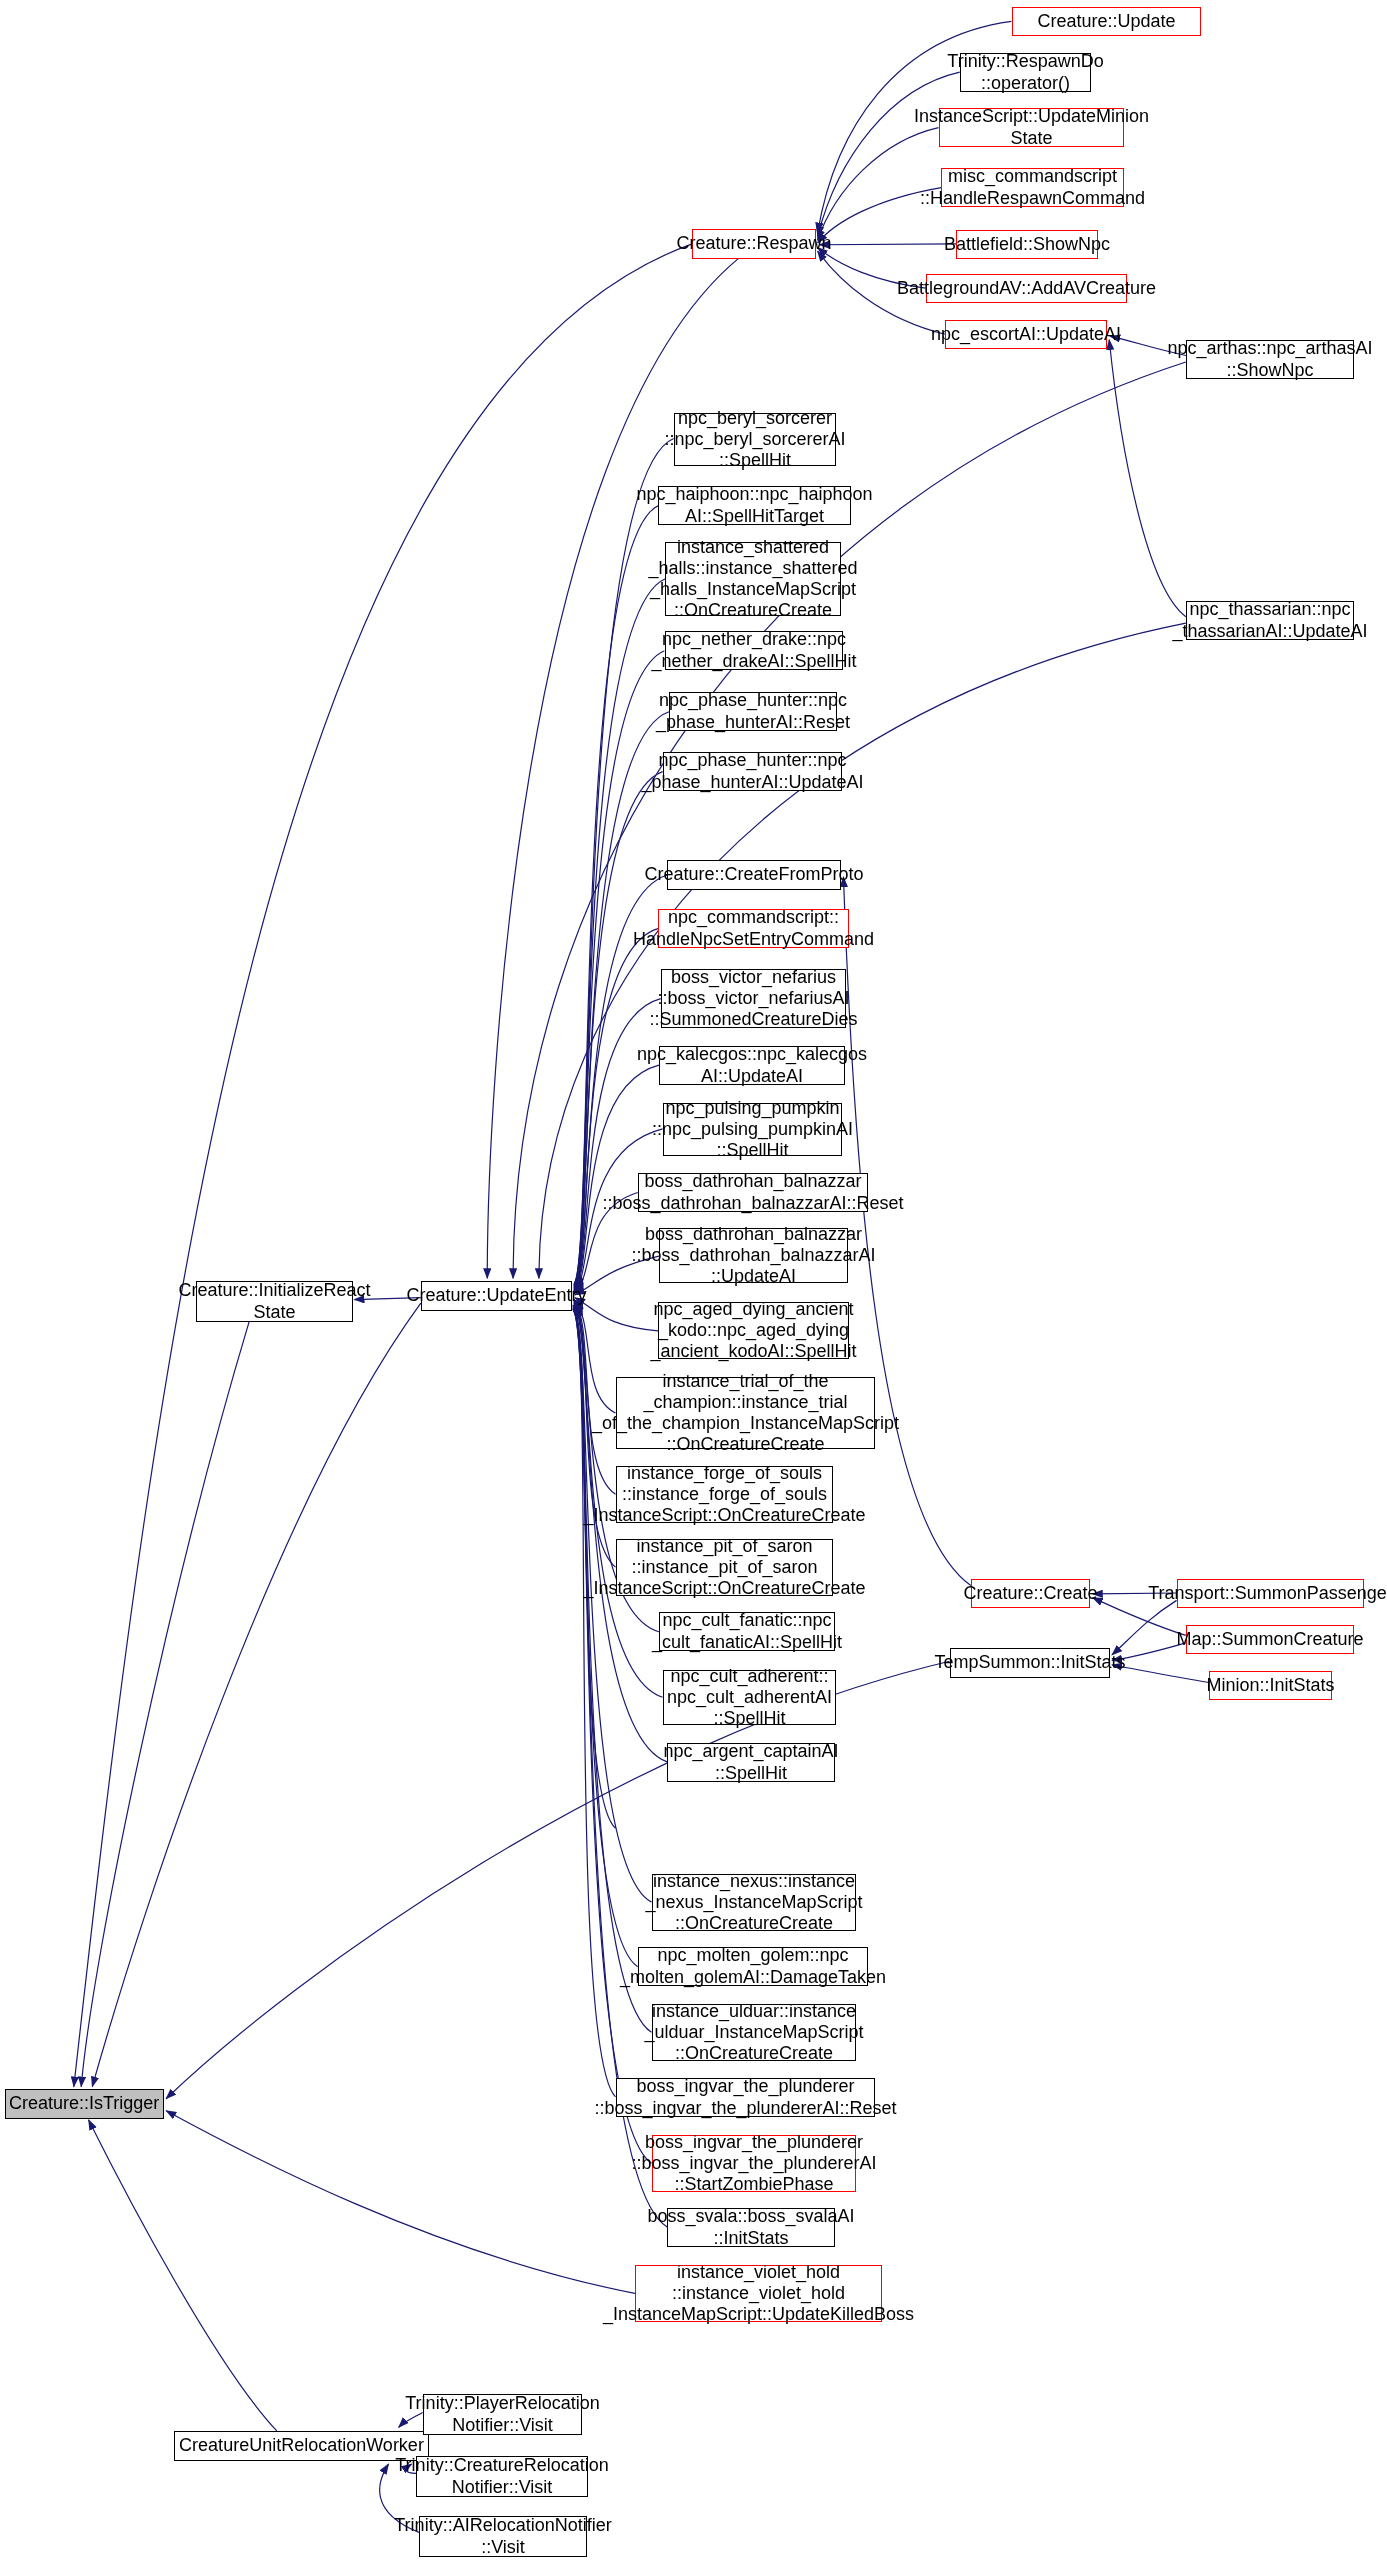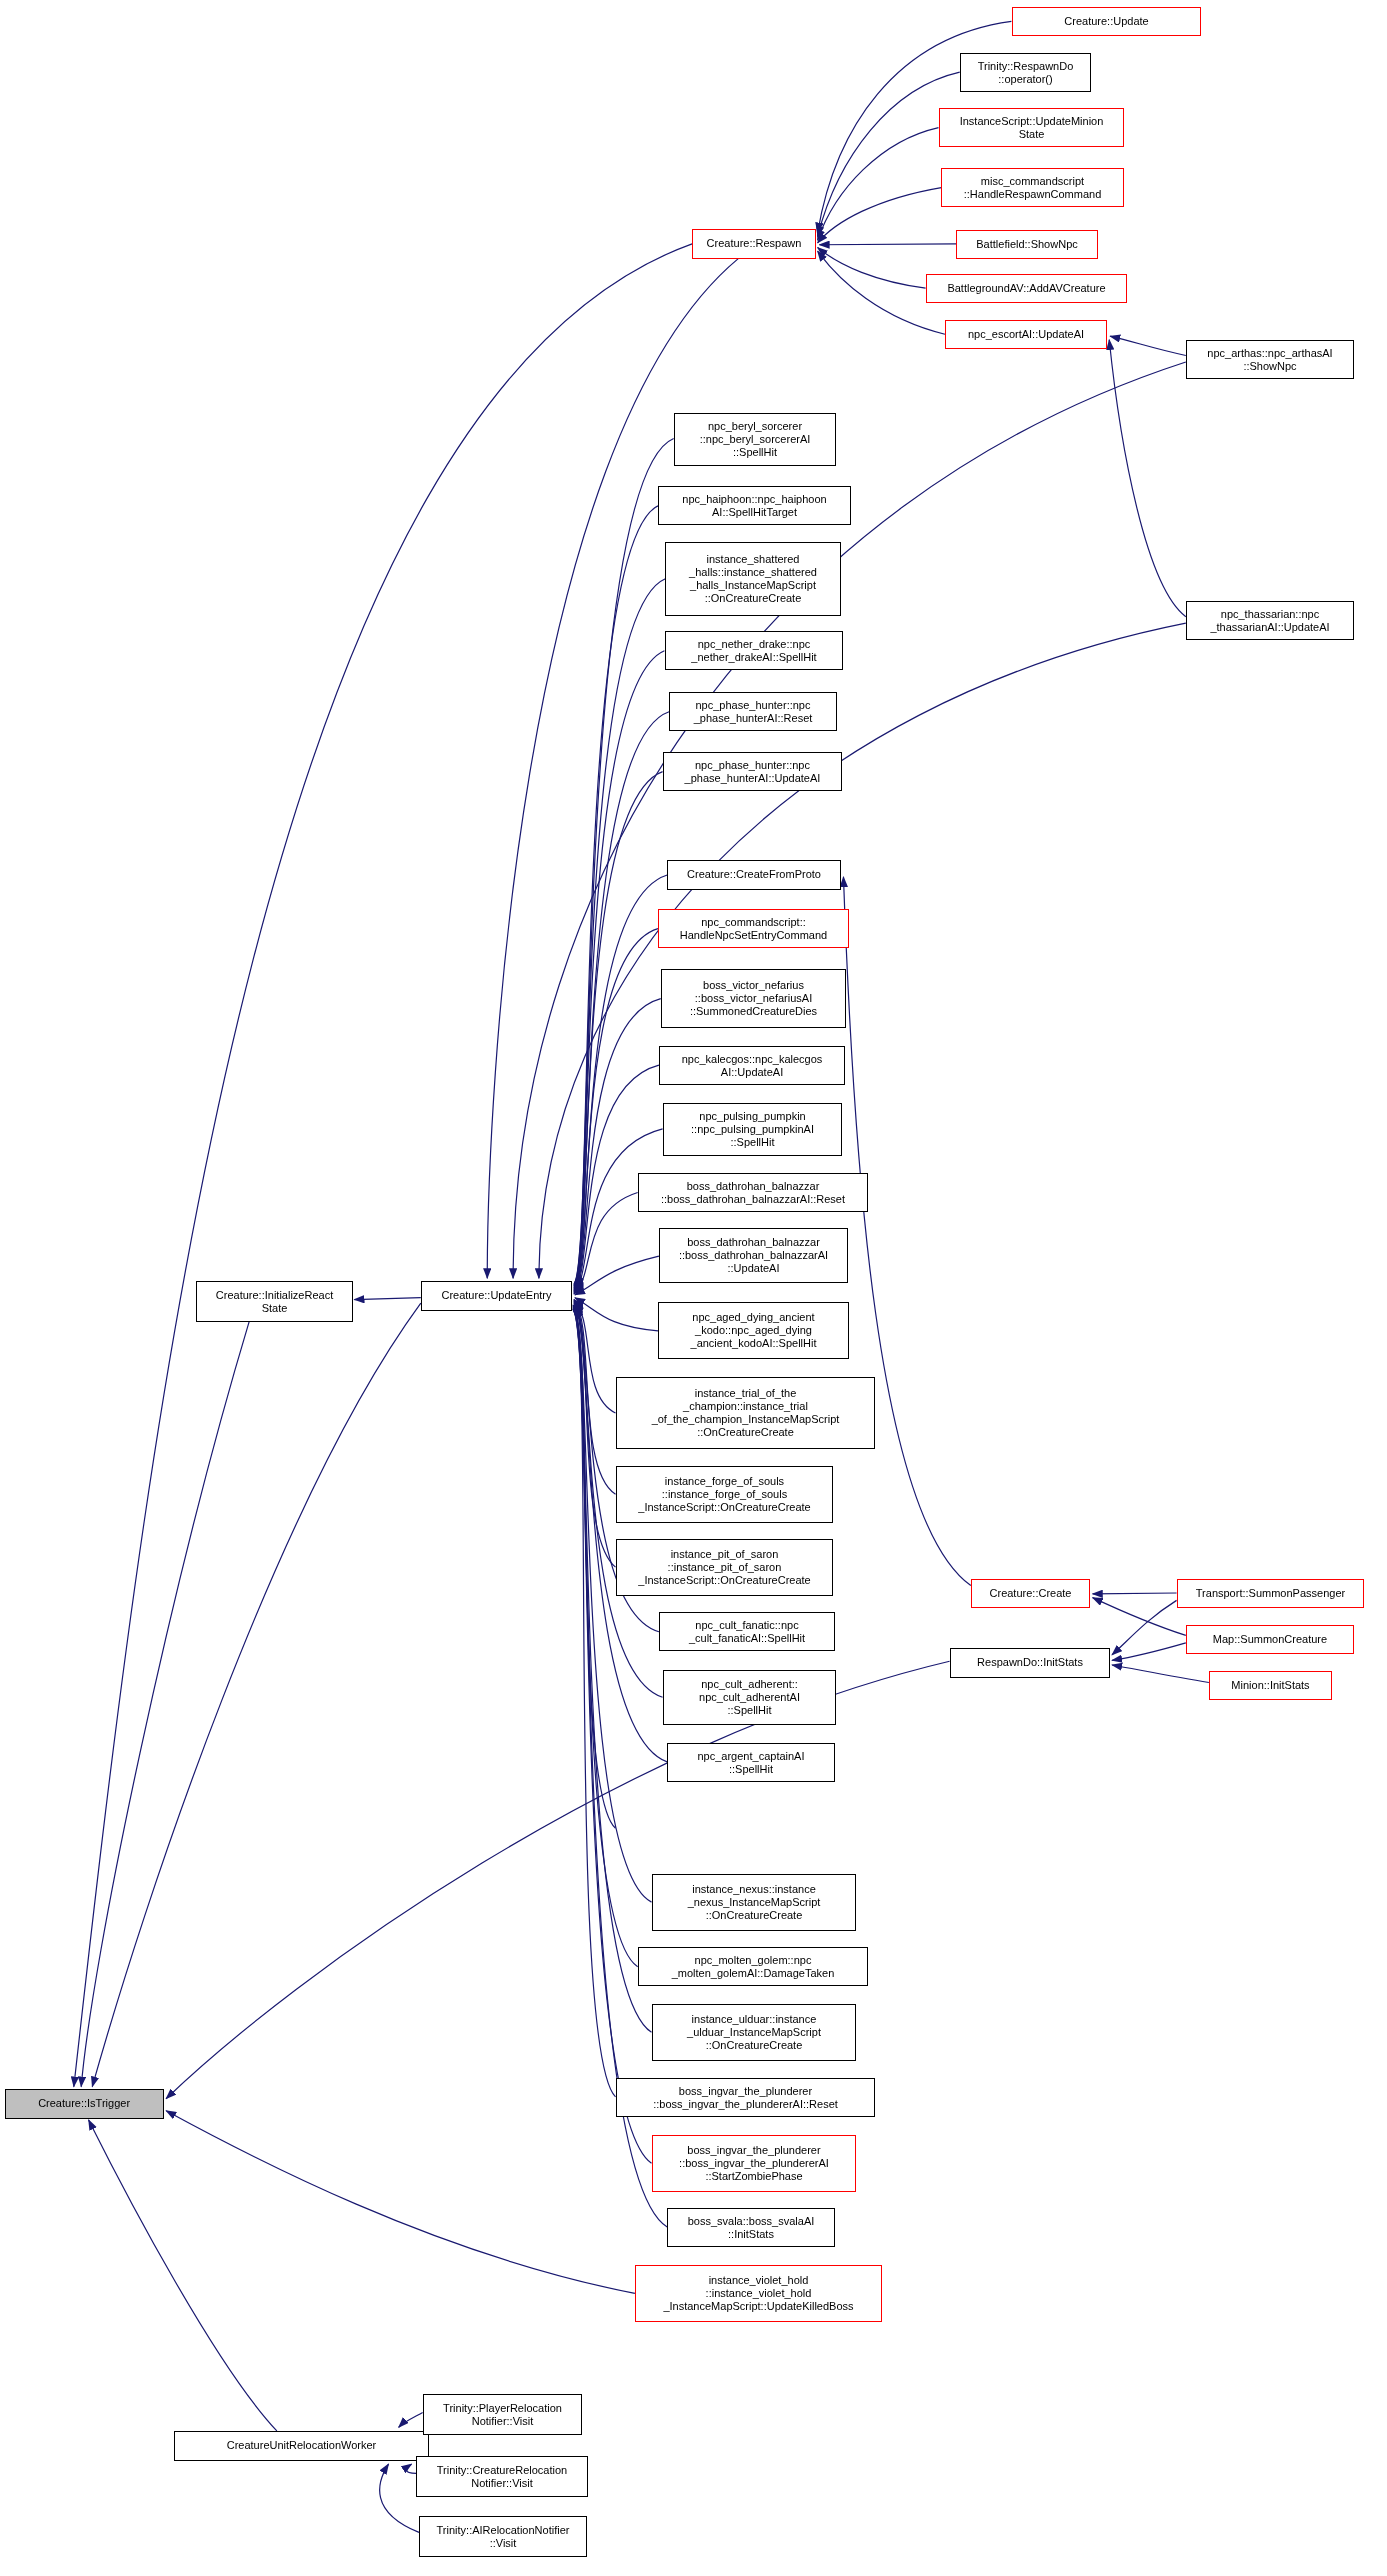--- a/index.html
+++ b/index.html
@@ -3,21 +3,21 @@
 <meta charset="utf-8">
 <style>
   html,body{margin:0;padding:0;background:#ffffff;}
   .canvas{position:relative;width:1387px;height:2576px;font-family:"Liberation Sans",sans-serif;background:#fff;overflow:hidden;}
   .edges{position:absolute;left:0;top:0;}
   .node{
     position:absolute;box-sizing:border-box;
     background:#fff;border:0.9px solid #000;
     display:flex;align-items:center;justify-content:center;
     text-align:center;white-space:pre-line;
-    font-size:11px;line-height:1.18;color:#000;
+    font-size:18px;line-height:1.18;color:#000;
     padding:0.9px 1.8px;cursor:pointer;
   }
   .node.red{border-color:#ff0000;}
   .node.subject{background:#bfbfbf;cursor:default;}
 </style>
 </head>
 <body>
 
 <div class="canvas">
 
@@ -177,21 +177,21 @@
 ::StartZombiePhase</div>
   <div class="node" style="left:667px;top:2208px;width:168px;height:39px">boss_svala::boss_svalaAI
 ::InitStats</div>
   <div class="node red" style="left:635px;top:2265px;width:247px;height:57px">instance_violet_hold
 ::instance_violet_hold
 _InstanceMapScript::UpdateKilledBoss</div>
   <div class="node" style="left:196px;top:1281px;width:157px;height:41px">Creature::InitializeReact
 State</div>
   <div class="node subject" style="left:4.6px;top:2089px;width:159px;height:29.5px">Creature::IsTrigger</div>
   <div class="node red" style="left:971px;top:1579px;width:119px;height:29px">Creature::Create</div>
-  <div class="node" style="left:950px;top:1648px;width:160px;height:29.5px">RespawnDo::InitStats</div>
+  <div class="node" style="left:950px;top:1648px;width:160px;height:29.5px">TempSummon::InitStats</div>
   <div class="node red" style="left:1177px;top:1579px;width:187px;height:29px">Transport::SummonPassenger</div>
   <div class="node red" style="left:1186px;top:1625px;width:168px;height:29px">Map::SummonCreature</div>
   <div class="node red" style="left:1209px;top:1671px;width:123px;height:29px">Minion::InitStats</div>
   <div class="node" style="left:174px;top:2431px;width:255px;height:29.5px">CreatureUnitRelocationWorker</div>
   <div class="node" style="left:423px;top:2394px;width:159px;height:41px">Trinity::PlayerRelocation
 Notifier::Visit</div>
   <div class="node" style="left:416px;top:2456px;width:172px;height:41px">Trinity::CreatureRelocation
 Notifier::Visit</div>
   <div class="node" style="left:419px;top:2516px;width:168px;height:41px">Trinity::AIRelocationNotifier
 ::Visit</div>

